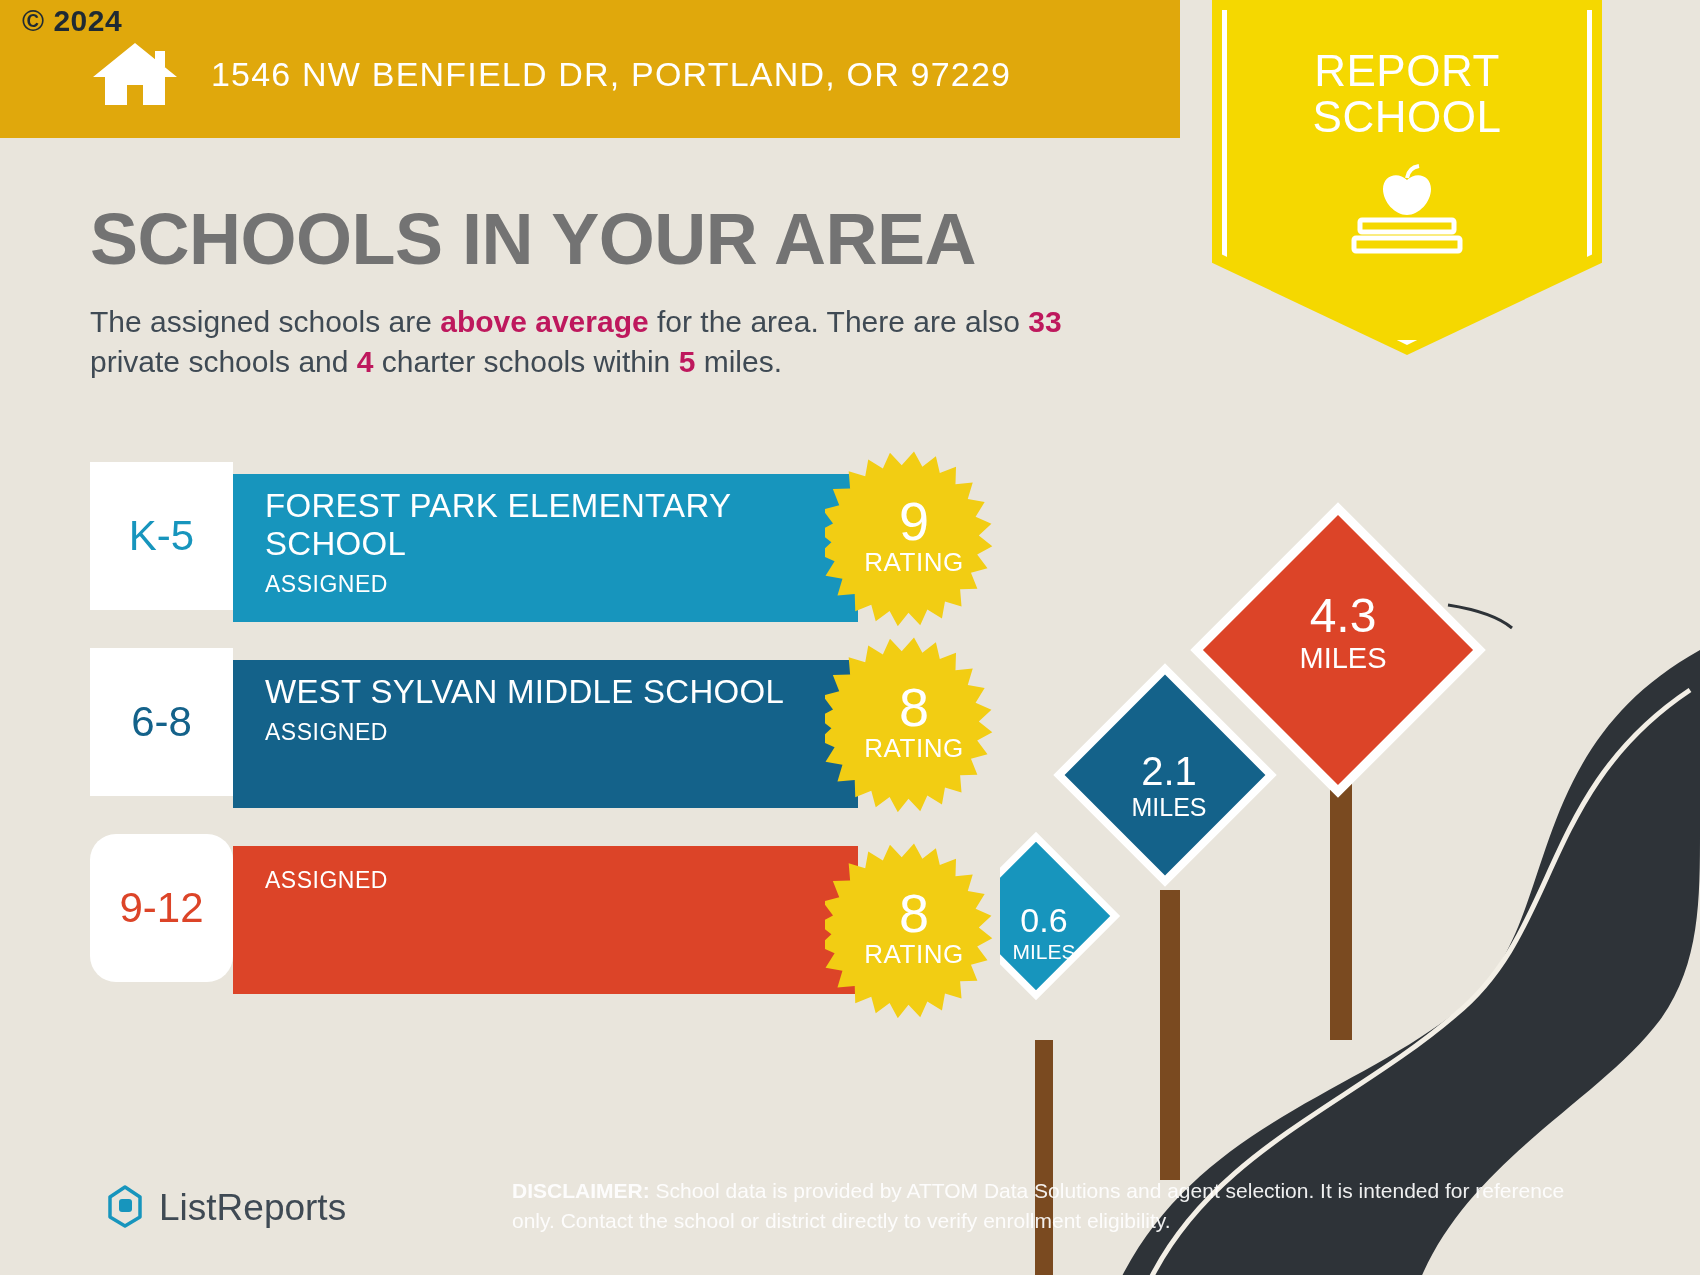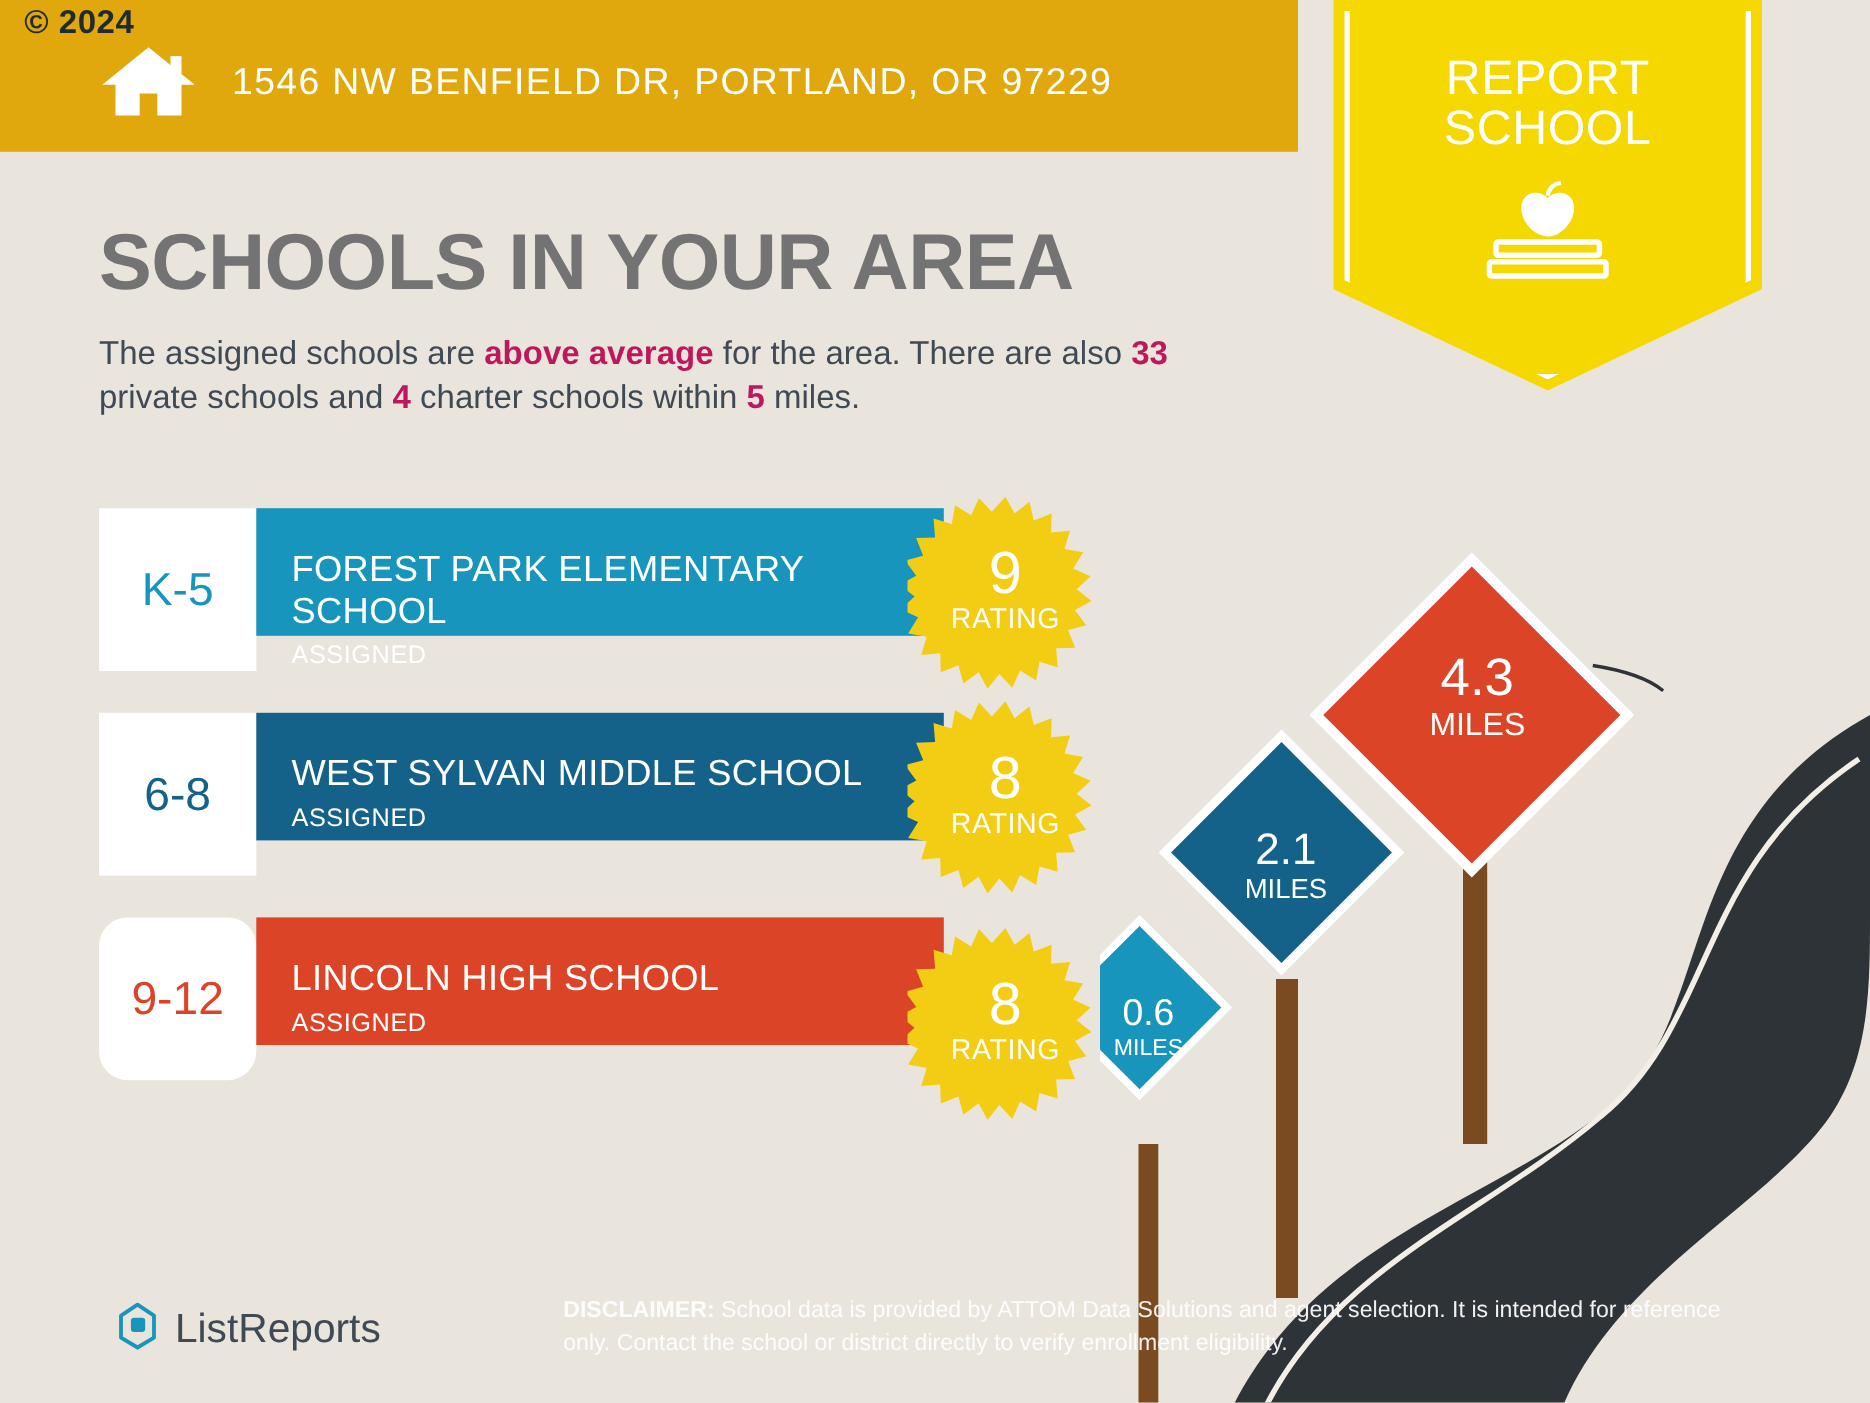--- a/index.html
+++ b/index.html
@@ -65,23 +65,23 @@
   
   .rows { position: absolute; top: 462px; left: 90px; width: 850px; }
   .row { position: relative; height: 148px; margin-bottom: 38px; }
   .grade {
     position: absolute; left: 0; top: 0;
     width: 143px; height: 148px; background: #ffffff;
     display: flex; align-items: center; justify-content: center;
     font-size: 42px;
   }
   .bar {
-    position: absolute; left: 143px; top: 0;
-    width: 625px; height: 116px;
-    padding: 36px 0 0 32px; color: #fff;
+    position: absolute; left: 143px; top: 12px;
+    width: 625px; height: 148px;
+    padding: 13px 0 0 32px; color: #fff;
   }
   .bar .name { font-size: 33px; line-height: 1.15; letter-spacing: .3px; }
   .bar .assigned { font-size: 23px; margin-top: 8px; letter-spacing: .5px; }
   .burst {
     position: absolute; left: 735px; top: -14px;
     width: 178px; height: 178px;
     display: flex; flex-direction: column;
     align-items: center; justify-content: center;
     color: #fff;
   }
@@ -169,21 +169,20 @@
         <polygon fill="#f2cd13" points="50,2 54.7,10.6 62.3,4.6 64.5,14.1 73.6,10.6 73.3,20.3 83,19.4 80.2,28.7 89.7,30.4 84.6,38.6 93.5,42.6 86.4,49.2 94,55.2 85.5,59.8 91.3,67.6 82,70.1 85.6,79.1 75.9,79.4 76.7,89.1 67.4,86.3 65.7,95.8 57.5,90.7 53.5,99.6 46.9,92.5 40.9,100.1 36.3,91.6 28.5,97.4 26,88.1 17,91.7 16.7,82 7,82.8 9.8,73.5 0.3,71.8 5.4,63.6 -3.5,59.6 3.6,53 -4,47 4.5,42.4 -1.3,34.6 8,32.1 4.4,23.1 14.1,22.8 13.3,13.1 22.6,15.9 24.3,6.4 32.5,11.5 36.5,2.6 43.1,9.7"></polygon>
       </svg>
       <div class="num" style="position:relative">8</div>
       <div class="lbl" style="position:relative">RATING</div>
     </div>
   </div>
 
   <div class="row">
     <div class="grade" id="g2" style="color: rgb(220, 68, 40); border-radius: 26px;">9-12</div>
     <div class="bar" id="b2" style="background: rgb(220, 68, 40);">
-      <div class="name">LINCOLN HIGH SCHOOL</div>
       <div class="assigned">ASSIGNED</div>
     </div>
     <div class="burst" style="top:6px">
       <svg width="178" height="178" viewBox="0 0 100 100" style="position:absolute;left:0;top:0">
         <polygon fill="#f2cd13" points="50,2 54.7,10.6 62.3,4.6 64.5,14.1 73.6,10.6 73.3,20.3 83,19.4 80.2,28.7 89.7,30.4 84.6,38.6 93.5,42.6 86.4,49.2 94,55.2 85.5,59.8 91.3,67.6 82,70.1 85.6,79.1 75.9,79.4 76.7,89.1 67.4,86.3 65.7,95.8 57.5,90.7 53.5,99.6 46.9,92.5 40.9,100.1 36.3,91.6 28.5,97.4 26,88.1 17,91.7 16.7,82 7,82.8 9.8,73.5 0.3,71.8 5.4,63.6 -3.5,59.6 3.6,53 -4,47 4.5,42.4 -1.3,34.6 8,32.1 4.4,23.1 14.1,22.8 13.3,13.1 22.6,15.9 24.3,6.4 32.5,11.5 36.5,2.6 43.1,9.7"></polygon>
       </svg>
       <div class="num" style="position:relative">8</div>
       <div class="lbl" style="position:relative">RATING</div>
     </div>
   </div>

